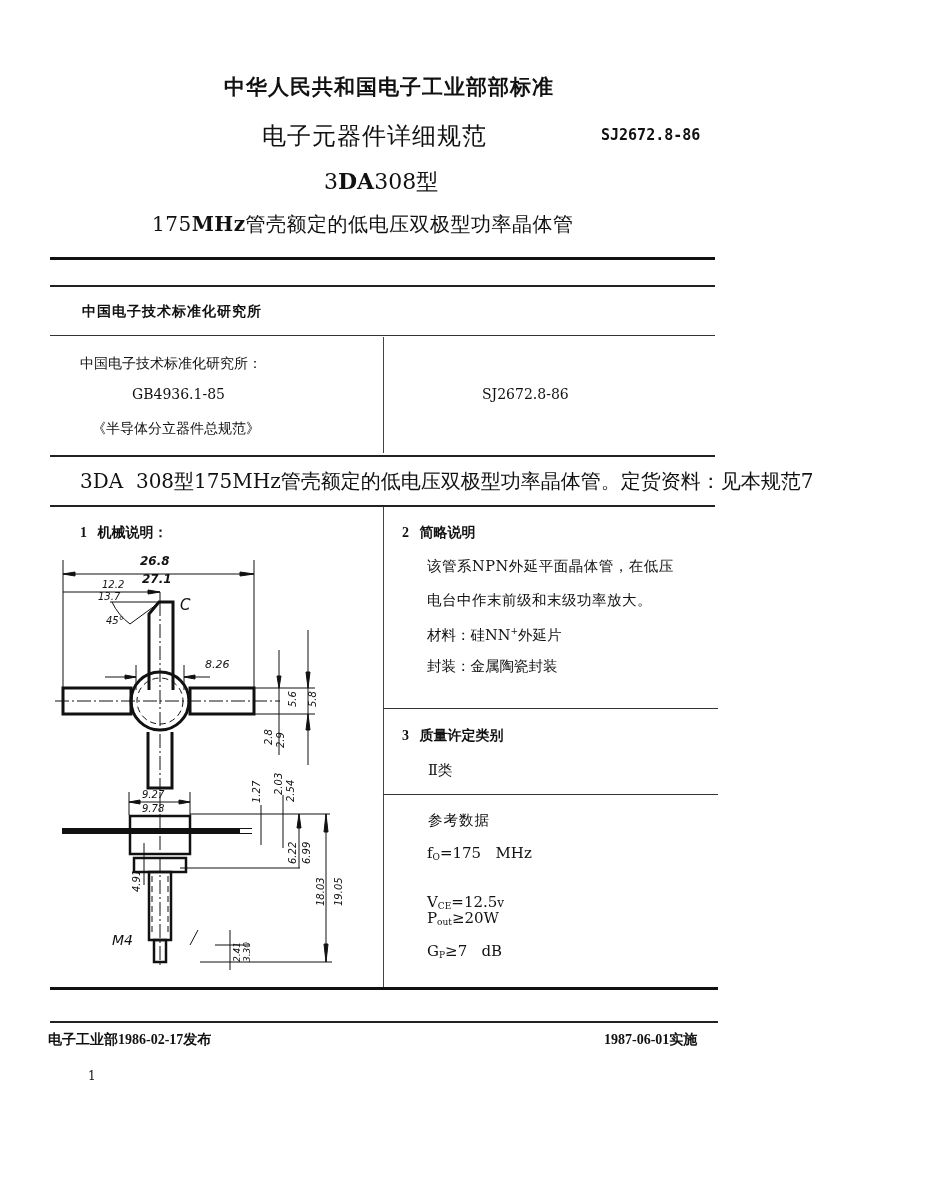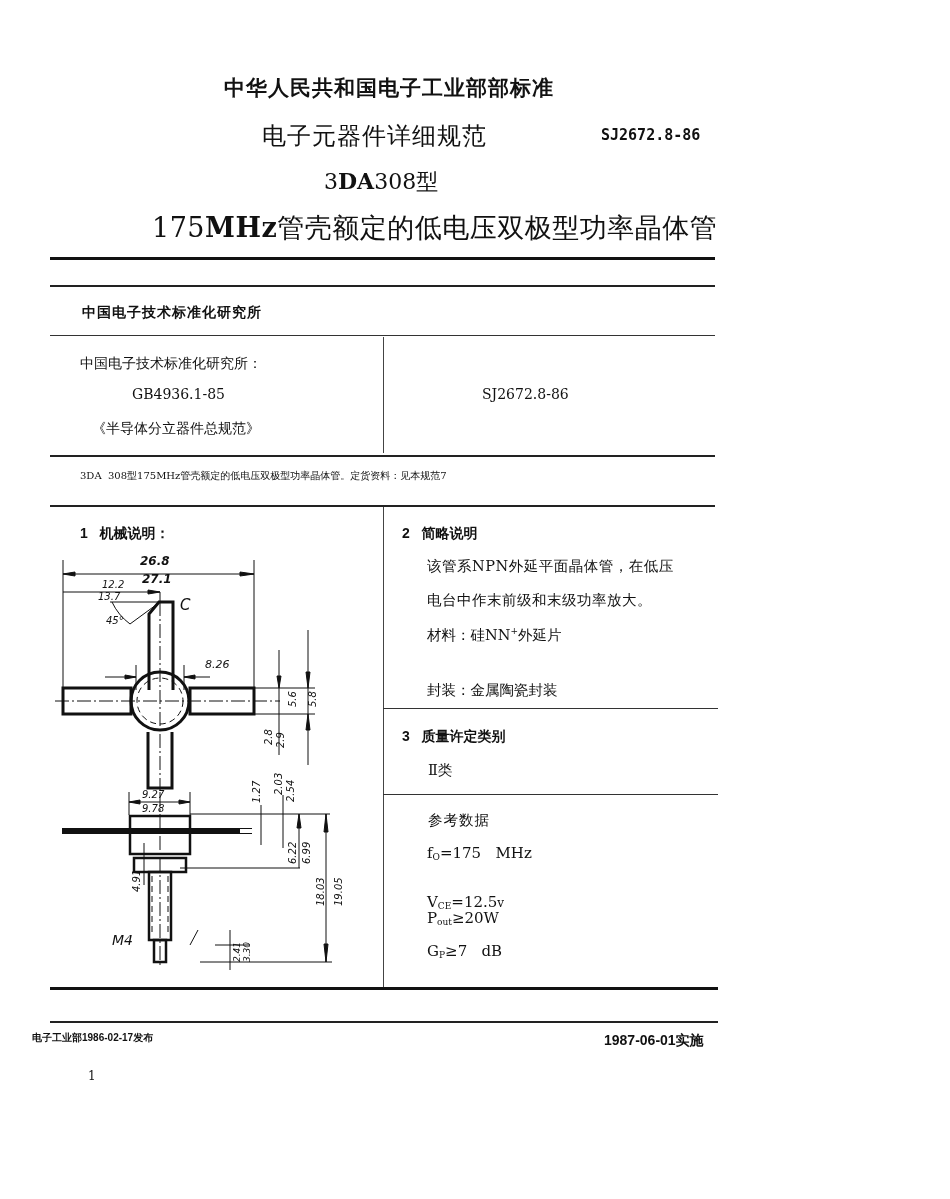--- a/index.html
+++ b/index.html
@@ -2,60 +2,60 @@
 <html><head>
 <meta charset="utf-8">
 <style>
   html, body { margin:0; padding:0; background:#ffffff; }
   body { width:950px; height:1199px; position:relative; overflow:hidden; color:#111; font-family:"DejaVu Serif", serif; }
   .abs { position:absolute; }
   .hrule { position:absolute; height:0; border-top:2px solid #222; }
   .hrule.thick { border-top:3px solid #111; }
   .hrule.thin { border-top:1.5px solid #333; }
   .vrule { position:absolute; width:0; border-left:1.5px solid #444; }
-  .bold-sans { font-family:Liberation Sans, sans-serif; font-weight:bold; }
+  .bold-sans { font-family:Liberation Serif, serif; font-weight:bold; }
   .serif { font-family:"DejaVu Serif", serif; }
   .mono-b { font-family:"DejaVu Sans Mono", monospace; font-weight:bold; }
   .lh { line-height:1; white-space:nowrap; }
   sub.s { font-size:9px; vertical-align:-2px; }
   sup.s { font-size:9px; vertical-align:6px; }
 </style>
 </head>
 <body>
 
 <div class="abs bold-sans lh" style="left:224px;top:77px;font-size:21px;letter-spacing:1px;">中华人民共和国电子工业部部标准</div>
 
 <div class="abs serif lh" style="left:262px;top:124px;font-size:24px;letter-spacing:1px;">电子元器件详细规范</div>
 
 <div class="abs mono-b lh" style="left:601px;top:128px;font-size:15px;">SJ2672.8-86</div>
 
 <div class="abs serif lh" style="left:324px;top:170px;font-size:22px;">
   <span>3</span><b>DA</b><span>308型</span>
 </div>
 
-<div class="abs serif lh" style="left:152px;top:214px;font-size:27px;letter-spacing:0.5px;">
+<div class="abs serif lh" style="left:152px;top:214px;font-size:20px;letter-spacing:0.5px;">
   <span>175</span><b>MHz</b><span>管壳额定的低电压双极型功率晶体管</span>
 </div>
 
 <div class="hrule thick" style="left:50px;top:257px;width:665px;"></div>
 <div class="hrule" style="left:50px;top:285px;width:665px;"></div>
 
 <div class="abs bold-sans lh" style="left:82px;top:305px;font-size:14px;letter-spacing:1px;">中国电子技术标准化研究所</div>
 
 <div class="hrule thin" style="left:50px;top:335px;width:665px;"></div>
 <div class="vrule" style="left:383px;top:337px;height:116px;"></div>
 
 <div class="abs serif lh" style="left:80px;top:356px;font-size:14px;">中国电子技术标准化研究所：</div>
 <div class="abs serif lh" style="left:132px;top:387px;font-size:14px;">GB4936.1-85</div>
 <div class="abs serif lh" style="left:72px;top:421px;font-size:14px;margin-left:20px;">《半导体分立器件总规范》</div>
 <div class="abs serif lh" style="left:482px;top:387px;font-size:14px;">SJ2672.8-86</div>
 
 <div class="hrule" style="left:50px;top:455px;width:665px;"></div>
 
-<div class="abs serif lh" style="left:80px;top:471px;font-size:10px;white-space:pre;">3DA  308型175MHz管壳额定的低电压双极型功率晶体管。定货资料：见本规范7</div>
+<div class="abs serif lh" style="left:80px;top:471px;font-size:20px;white-space:pre;">3DA  308型175MHz管壳额定的低电压双极型功率晶体管。定货资料：见本规范7</div>
 
 <div class="hrule" style="left:50px;top:505px;width:665px;"></div>
 <div class="vrule" style="left:383px;top:507px;height:480px;"></div>
 
 <div class="abs bold-sans lh" style="left:80px;top:526px;font-size:14px;">
   <span>1</span>&nbsp;&nbsp;&nbsp;<span>机械说明：</span>
 </div>
 
 <svg class="abs" style="left:50px;top:540px;" width="330" height="430" viewBox="0 0 330 430">
   <g stroke="#111" fill="none" stroke-width="1">
@@ -171,21 +171,21 @@
 </svg>
 
 <div class="abs bold-sans lh" style="left:402px;top:526px;font-size:14px;">
   <span>2</span>&nbsp;&nbsp;&nbsp;<span>简略说明</span>
 </div>
 <div class="abs serif lh" style="left:427px;top:559px;font-size:14.5px;letter-spacing:0.5px;text-align:right;">该管系NPN外延平面晶体管，在低压</div>
 <div class="abs serif lh" style="left:427px;top:593px;font-size:14.5px;letter-spacing:0.5px;">电台中作末前级和末级功率放大。</div>
 <div class="abs serif lh" style="left:427px;top:627px;font-size:14.5px;">
   <span>材料：</span><span>硅NN</span><sup class="s">+</sup><span>外延片</span>
 </div>
-<div class="abs serif lh" style="left:427px;top:659px;font-size:14.5px;margin-top:24px;">
+<div class="abs serif lh" style="left:427px;top:659px;font-size:14.5px;">
   <span>封装：</span><span>金属陶瓷封装</span>
 </div>
 
 <div class="hrule thin" style="left:383px;top:708px;width:335px;"></div>
 
 <div class="abs bold-sans lh" style="left:402px;top:729px;font-size:14px;">
   <span>3</span>&nbsp;&nbsp;&nbsp;<span>质量许定类别</span>
 </div>
 <div class="abs serif lh" style="left:428px;top:763px;font-size:14.5px;">Ⅱ类</div>
 
@@ -202,15 +202,15 @@
 <div class="abs serif lh" style="left:427px;top:911px;font-size:15px;">
   <span>P</span><sub class="s">out</sub><span>≥</span><span>20</span><span>W</span>
 </div>
 <div class="abs serif lh" style="left:427px;top:944px;font-size:15px;">
   <span>G</span><sub class="s">P</sub><span>≥</span><span>7</span>&nbsp;&nbsp;&nbsp;<span>dB</span>
 </div>
 
 <div class="hrule thick" style="left:50px;top:987px;width:668px;"></div>
 <div class="hrule" style="left:50px;top:1021px;width:668px;"></div>
 
-<div class="abs bold-sans lh" style="left:32px;top:1033px;font-size:10px;">电子工业部1986-02-17发布</div>
+<div class="abs bold-sans lh" style="left:48px;top:1033px;font-size:14px;">电子工业部1986-02-17发布</div>
 <div class="abs bold-sans lh" style="left:604px;top:1033px;font-size:14px;">1987-06-01实施</div>
 <div class="abs serif lh" style="left:88px;top:1070px;font-size:12px;">1</div>
 
 </body></html>

